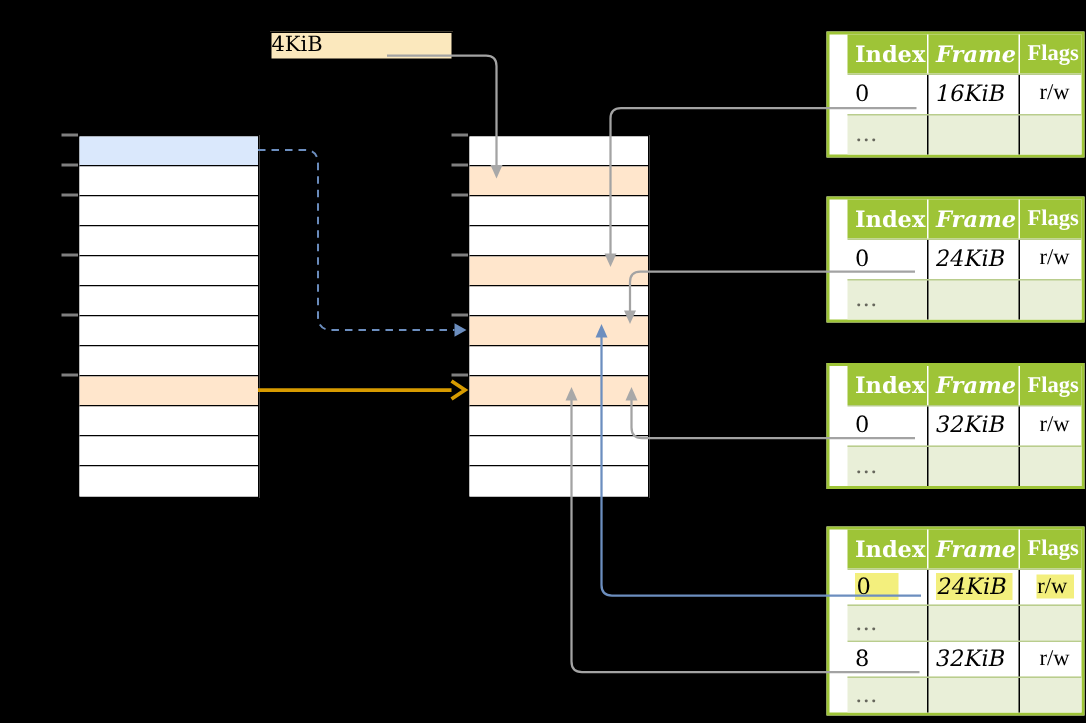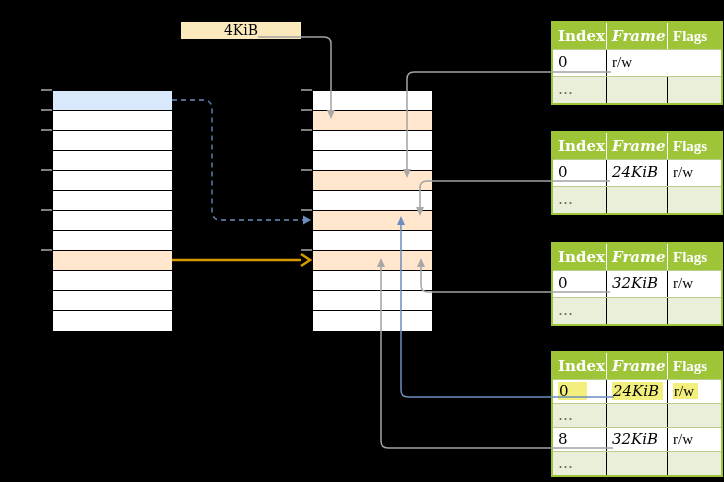--- a/index.html
+++ b/index.html
@@ -8,35 +8,35 @@
   
   .memcol{position:absolute;width:119px;border:1px solid #000;background:#fff;}
   .memrow{height:20px;box-sizing:border-box;border-bottom:1px solid #000;background:#fff;}
   .memrow:last-child{border-bottom:none;}
   .memrow.bl{background:#dae8fc;}
   .memrow.or{background:#ffe6cc;}
   .tick{position:absolute;width:11px;height:2px;background:#7f7f7f;}
   
   .sizebox{position:absolute;left:180px;top:21px;width:122px;height:19px;
            background:#fbe8bd;border:1px solid #000;box-sizing:border-box;
-           text-align:center;font-size:14px;line-height:17px;color:#000;}
+           text-align:left;font-size:14px;line-height:17px;color:#000;}
   
   .ptable{position:absolute;left:551px;width:172px;border:2px solid #9ec437;
-          background:#fff;box-sizing:border-box;font-size:15px;}
+          background:#fff;box-sizing:border-box;font-size:15px;padding-left:12px;}
   .prow{display:flex;}
   .prow .c{box-sizing:border-box;padding-left:5px;overflow:hidden;white-space:nowrap;}
   .prow .c1{width:54px;}
   .prow .c2{width:61px;font-style:italic;}
   .prow .c3{flex:1;font-family:Liberation Serif, serif;}
   .phead{background:#9ec437;color:#fff;font-weight:bold;height:26px;line-height:26px;}
   .phead .c{border-right:1px solid #fff;}
   .phead .c3{border-right:none;}
   .pbody{height:26px;line-height:25px;border-top:1px solid #b9cd8d;color:#000;}
   .pbody .c{border-right:1px solid #000;}
-  .pbody .c3{border-right:none;}
+  .pbody .c3{border-right:none;text-align:center;}
   .pbody.alt{background:#e9efd8;color:#66665c;}
   .pt4 .pbody{height:23px;line-height:22px;}
   .hl{background:#f3ef7d;padding:0 4px 0 1px;}
   .hlw{padding-right:18px;}
   
   #overlay{position:absolute;left:0;top:0;pointer-events:none;}
 </style>
 </head>
 <body>
 
@@ -87,20 +87,21 @@
 <div class="tick" style="left:301px;top:249px;"></div>
 
 <div class="ptable" style="top:21px;">
   <div class="prow phead">
     <div class="c c1">Index</div>
     <div class="c c2">Frame</div>
     <div class="c c3">Flags</div>
   </div>
   <div class="prow pbody">
     <div class="c c1">0</div>
+    <div class="c c2">16KiB</div>
     <div class="c c3">r/w</div>
   </div>
   <div class="prow pbody alt">
     <div class="c c1">…</div>
     <div class="c c2"></div>
     <div class="c c3"></div>
   </div>
 </div>
 
 <div class="ptable" style="top:131px;">

